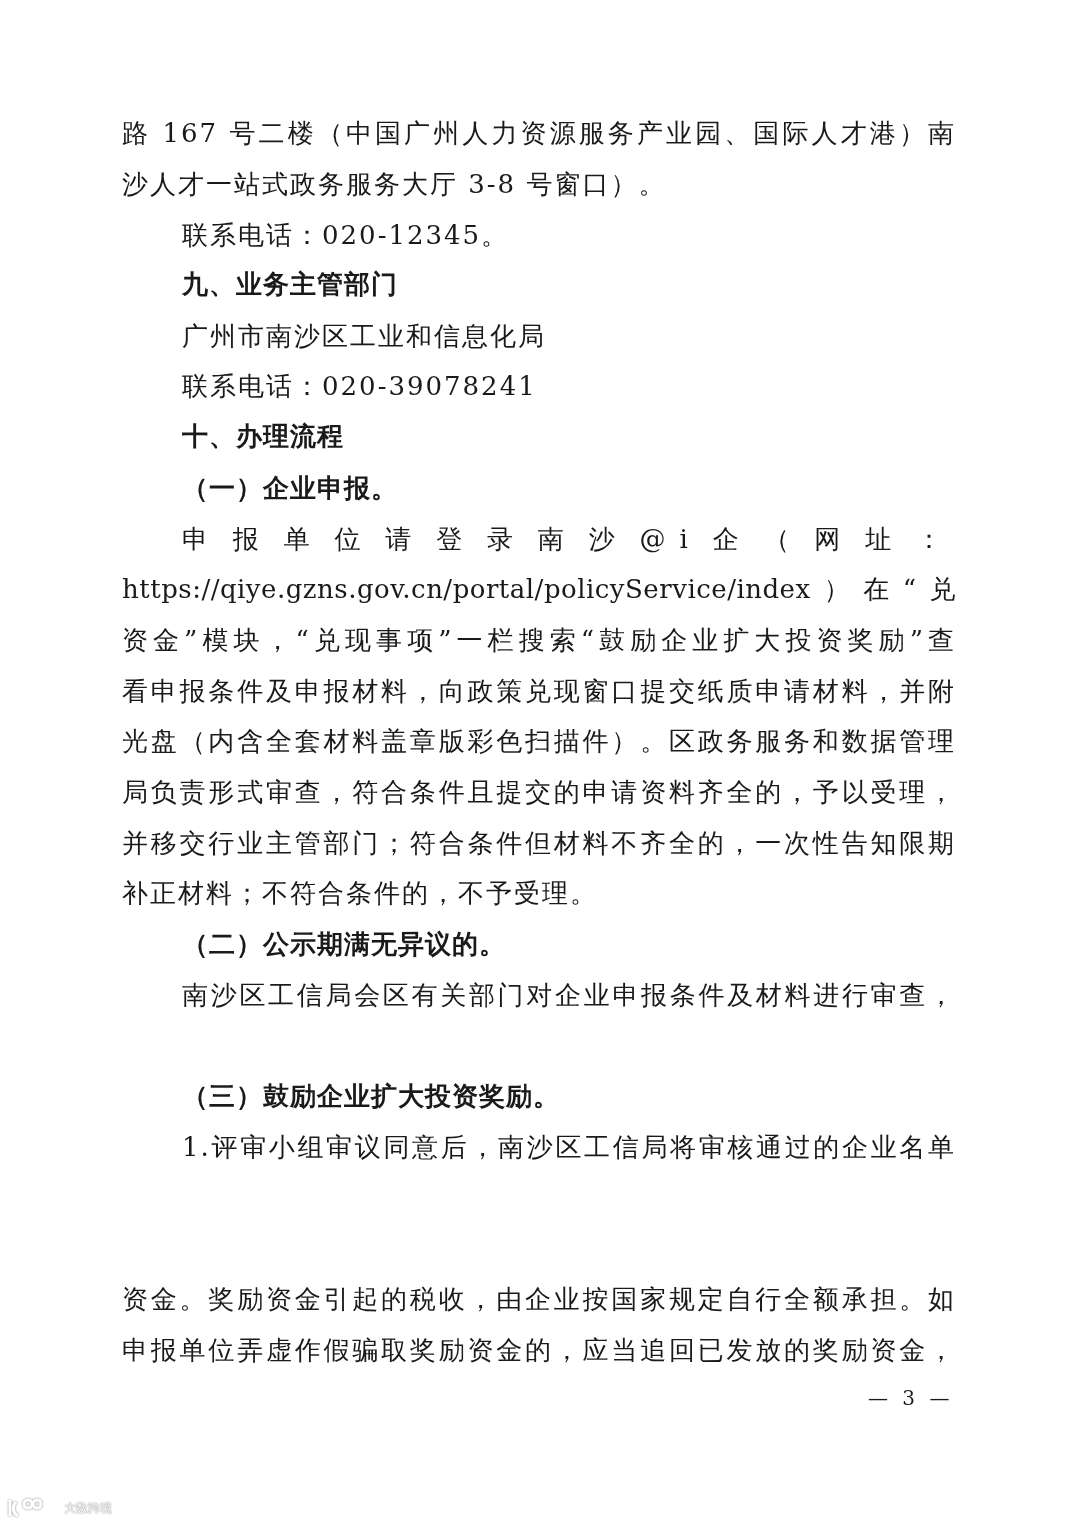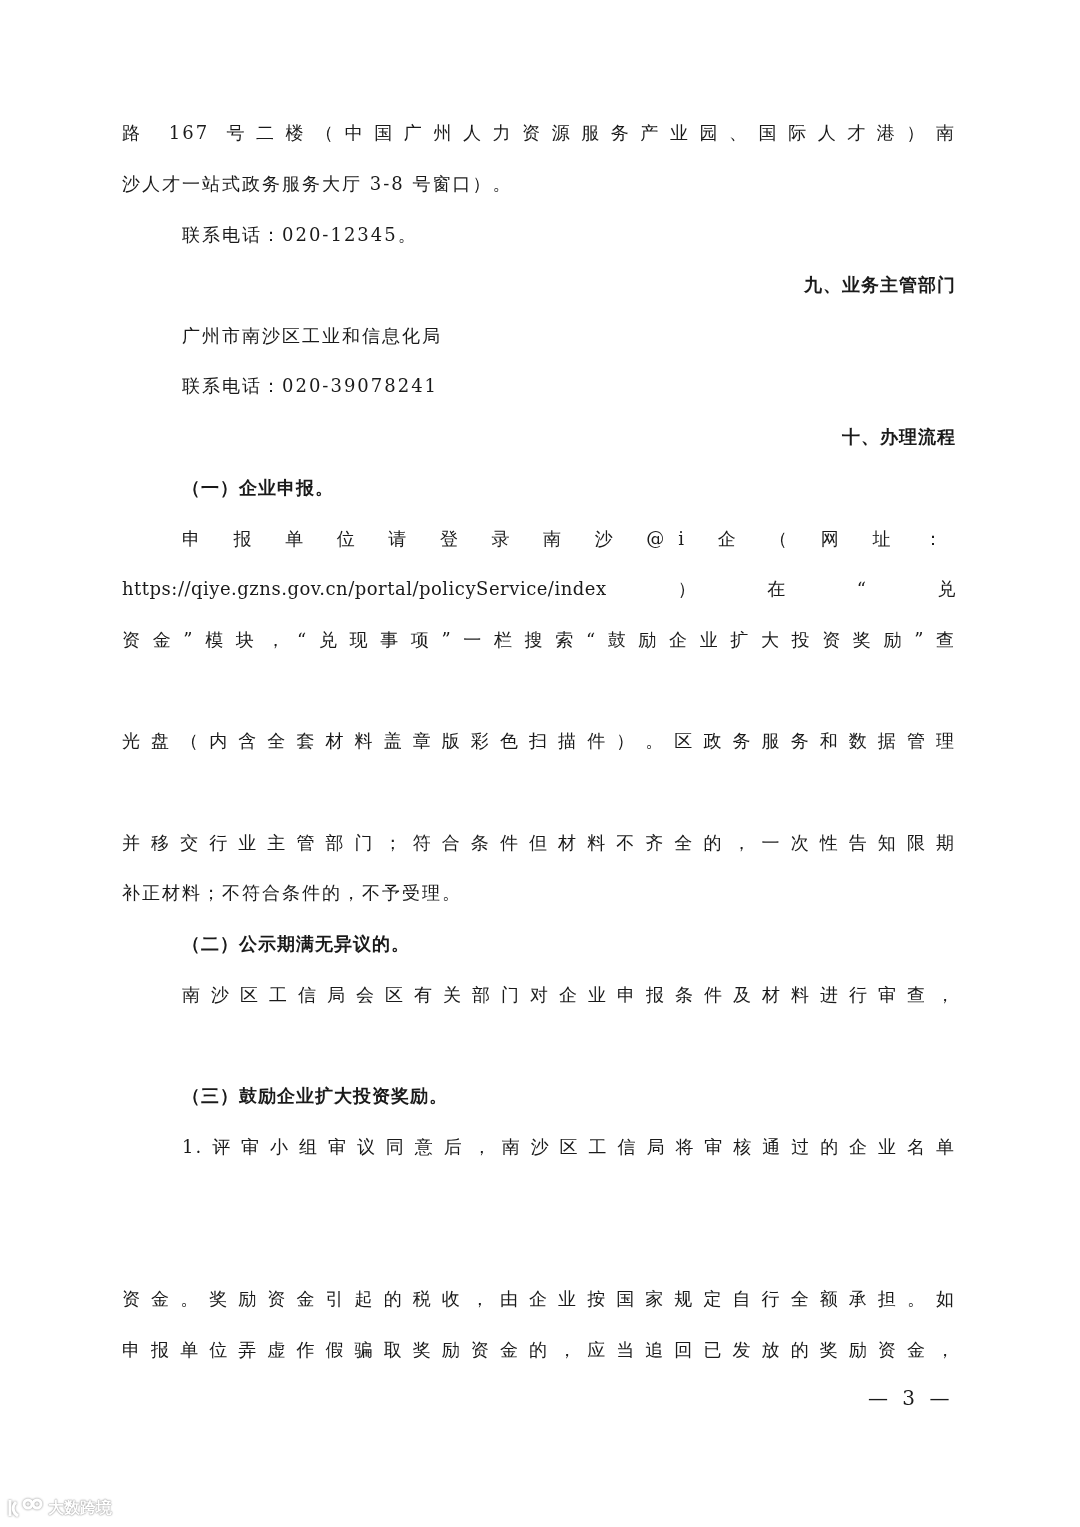--- a/index.html
+++ b/index.html
@@ -18,35 +18,34 @@
     .page {
       position: absolute;
       left: 0; top: 0;
       width: 1080px;
       height: 1527px;
     }
     .line {
       position: absolute;
       left: 122px;
       width: 834px;
-      font-size: 18px;
+      font-size: 26px;
       line-height: 34px;
       white-space: nowrap;
       letter-spacing: 2px;
     }
     .indent { left: 182px; width: 774px; }
     .justify {
       text-align: justify;
       text-align-last: justify;
     }
     .heading {
-      font-family: Liberation Sans, sans-serif;
+      font-family: Liberation Serif, serif;
       font-weight: bold;
       letter-spacing: 1px;
-      text-align: right;
     }
     .subheading {
       font-family: "DejaVu Sans", "Liberation Sans", sans-serif;
       font-weight: bold;
       letter-spacing: 1px;
     }
     .mono {
       font-family: "DejaVu Serif", "Liberation Serif", serif;
       letter-spacing: 0.5px;
     }
@@ -60,25 +59,25 @@
       font-family: "DejaVu Serif", "Liberation Serif", serif;
       letter-spacing: 4px;
     }
     .watermark {
       position: absolute;
       left: 6px;
       top: 1494px;
       height: 28px;
       display: flex;
       align-items: center;
-      gap: 4px;
+      gap: 20px;
       color: #ffffff;
       font-family: "DejaVu Sans", "Liberation Sans", sans-serif;
-      font-size: 16px;
-      font-weight: bold;
+      font-size: 12px;
+      font-weight: normal;
       text-shadow: 0 0 2px #9a9a9a, 0 0 1px #8a8a8a;
     }
     .watermark-logo {
       width: 38px;
       height: 24px;
     }
   </style>
 </head>
 <body>
 
@@ -87,21 +86,23 @@
   <div class="line" style="top:167px">沙人才一站式政务服务大厅 3-8 号窗口）。</div>
   <div class="line indent" style="top:218px">联系电话：020-12345。</div>
   <div class="line indent heading" style="top:268px">九、业务主管部门</div>
   <div class="line indent" style="top:319px">广州市南沙区工业和信息化局</div>
   <div class="line indent" style="top:369px">联系电话：020-39078241</div>
   <div class="line indent heading" style="top:420px">十、办理流程</div>
   <div class="line indent subheading" style="top:471px">（一）企业申报。</div>
   <div class="line indent justify" style="top:522px; letter-spacing:14px">申报单位请登录南沙@i企（网址：</div>
   <div class="line justify mono" style="top:572px">https://qiye.gzns.gov.cn/portal/policyService/index）在“兑</div>
   <div class="line justify" style="top:623px">资金”模块，“兑现事项”一栏搜索“鼓励企业扩大投资奖励”查</div>
+  <div class="line justify" style="top:674px">看申报条件及申报材料，向政策兑现窗口提交纸质申请材料，并附</div>
   <div class="line justify" style="top:724px">光盘（内含全套材料盖章版彩色扫描件）。区政务服务和数据管理</div>
+  <div class="line justify" style="top:775px">局负责形式审查，符合条件且提交的申请资料齐全的，予以受理，</div>
   <div class="line" style="top:876px">补正材料；不符合条件的，不予受理。</div>
   <div class="line justify" style="top:826px">并移交行业主管部门；符合条件但材料不齐全的，一次性告知限期</div>
   <div class="line indent subheading" style="top:927px">（二）公示期满无异议的。</div>
   <div class="line indent justify" style="top:978px">南沙区工信局会区有关部门对企业申报条件及材料进行审查，</div>
   <div class="line indent subheading" style="top:1079px">（三）鼓励企业扩大投资奖励。</div>
   <div class="line indent justify" style="top:1130px">1.评审小组审议同意后，南沙区工信局将审核通过的企业名单</div>
   <div class="line justify" style="top:1282px">资金。奖励资金引起的税收，由企业按国家规定自行全额承担。如</div>
   <div class="line justify" style="top:1333px">申报单位弄虚作假骗取奖励资金的，应当追回已发放的奖励资金，</div>
 
   <div class="page-number">— 3 —</div>

